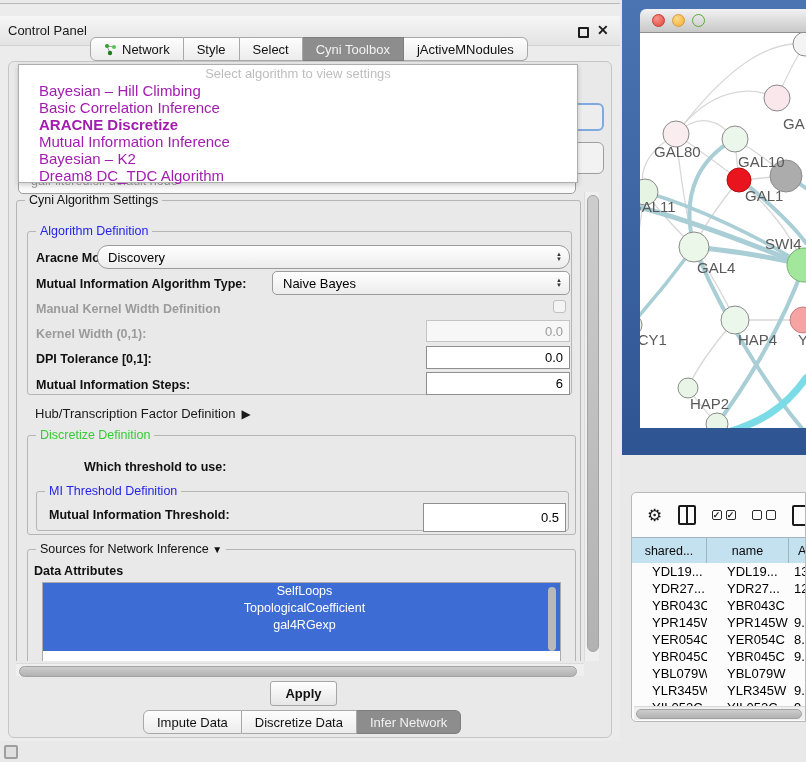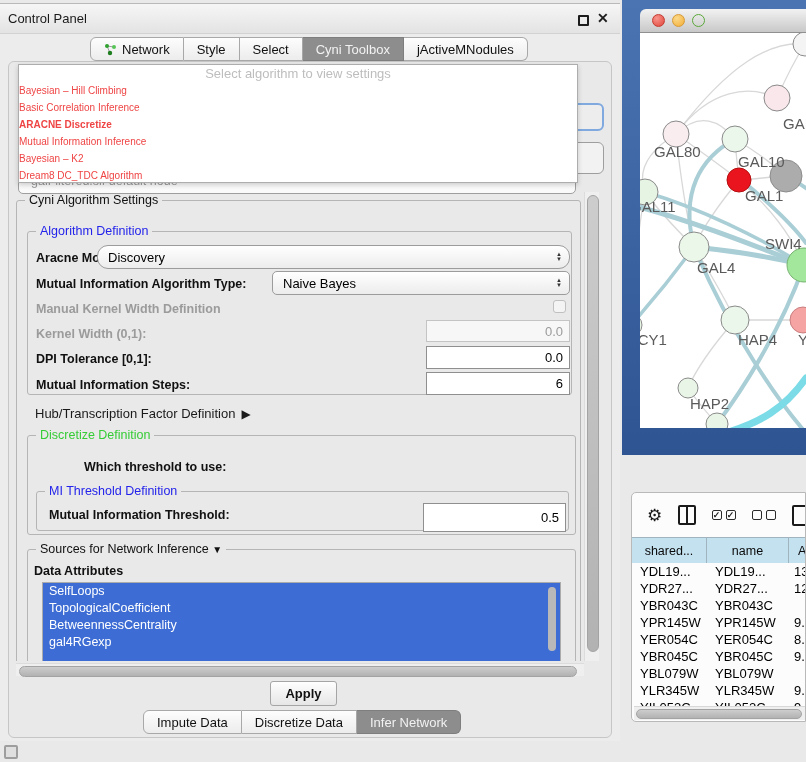--- a/index.html
+++ b/index.html
@@ -2,21 +2,21 @@
 <html><head>
 <meta charset="utf-8">
 <style>
   html,body{margin:0;padding:0;}
   .screen{position:relative;width:806px;height:762px;overflow:hidden;background:#E9E9E9;
           font-family:"Liberation Sans",sans-serif;color:#111;}
   .abs{position:absolute;box-sizing:border-box;}
 
   
   .cp-window{left:0;top:3px;width:620px;height:738px;background:#ECECEC;border-top:1px solid #B9B9B9;}
-  .cp-titlebar{left:0;top:0;width:620px;height:30px;background:linear-gradient(#F6F6F6,#E3E3E3);
+  .cp-titlebar{left:0;top:12px;width:620px;height:30px;background:linear-gradient(#F6F6F6,#E3E3E3);
                border-bottom:1px solid #D2D2D2;}
   .cp-title{left:8px;top:7px;font-size:13px;color:#1A1A1A;}
   .float-box{left:578px;top:11px;width:11px;height:11px;border:2px solid #1C1C1C;border-radius:1px;}
   .close-x{left:597px;top:6px;font-size:14px;font-weight:bold;color:#1C1C1C;}
 
   
   .tabrow{left:90px;top:33px;height:24px;display:flex;}
   .tab{display:flex;align-items:center;gap:5px;padding:0 13px;font-size:13px;
        background:linear-gradient(#FDFDFD,#ECECEC);border:1px solid #A8A8A8;border-left:none;
        height:24px;box-sizing:border-box;color:#111;}
@@ -31,25 +31,25 @@
   
   .frag-combo{left:572px;top:99px;width:32px;height:28px;border:2px solid #7FA9DF;border-radius:6px;background:#EDEDED;}
   .frag-field2{left:572px;top:138px;width:32px;height:32px;border:1px solid #9E9E9E;border-radius:6px;background:#F2F2F2;}
   .frag-field{left:18px;top:166px;width:558px;height:24px;border:1px solid #9E9E9E;border-radius:5px;background:#FAFAFA;
               font-size:12.5px;color:#9A9A9A;padding:3px 0 0 12px;overflow:hidden;}
 
   
   .dropdown{left:18px;top:60px;width:560px;height:119px;background:#FFFFFF;border:1px solid #ADADAD;
             box-shadow:0 2px 5px rgba(0,0,0,0.18);z-index:5;}
   .dd-placeholder{height:17px;line-height:17px;text-align:center;color:#BDBDBD;font-size:13px;}
-  .dd-item{height:17px;line-height:17px;padding-left:0;font-size:10px;color:#ef4444;}
+  .dd-item{height:17px;line-height:17px;padding-left:20px;font-size:15px;color:#a21caf;}
   .dd-item.bold{font-weight:bold;}
 
   
-  .viewport{left:14px;top:190px;width:570px;height:467px;overflow:hidden;}
+  .viewport{left:14px;top:190px;width:570px;height:467px;overflow:hidden;text-align:center;}
   .groupbox{position:absolute;border:1px solid #B5B5B5;border-radius:3px;box-sizing:border-box;}
   .gtitle{position:absolute;top:-8px;left:8px;background:#E9E9E9;padding:0 4px;font-size:12.5px;white-space:nowrap;}
   .blue{color:#2323EB;} .green{color:#35CC35;}
   .blbl{font-size:12.5px;font-weight:bold;color:#111;white-space:nowrap;}
   .glbl{font-size:12.5px;font-weight:bold;color:#9B9B9B;white-space:nowrap;}
   .combo{display:flex;align-items:center;justify-content:space-between;border:1px solid #9C9C9C;border-radius:5px;
          background:linear-gradient(#FFFFFF,#ECECEC);font-size:13px;padding:0 7px 0 10px;color:#000;}
   .arrows{display:flex;flex-direction:column;font-size:6px;line-height:5px;color:#333;}
   .field{border:1px solid #8F8F8F;background:#FFF;font-size:13px;display:flex;align-items:center;
          justify-content:flex-end;padding:0 6px;color:#000;}
@@ -86,21 +86,21 @@
   .cols-icon::after{content:"";position:absolute;left:6px;top:0;width:2px;height:16px;background:#1A1A1A;}
   .cbx{width:10px;height:10px;border:1.5px solid #2A2A2A;border-radius:2px;display:inline-flex;align-items:center;
        justify-content:center;font-size:9px;font-weight:bold;color:#1A1A1A;box-sizing:border-box;}
   .pair{display:flex;gap:4px;}
   .file-icon{width:13px;height:17px;border:2px solid #1A1A1A;border-radius:2px;}
   .thead{position:absolute;left:0;top:44px;width:175px;height:26px;display:flex;background:#C4E1F0;border-top:1px solid #9FB4BF;border-bottom:1px solid #9FB4BF;}
   .th{display:flex;align-items:center;justify-content:center;font-size:12.5px;color:#0A0A0A;
       border-right:1px solid #9FB4BF;box-sizing:border-box;overflow:hidden;}
   .tbody{position:absolute;left:0;top:70px;width:175px;height:143px;overflow:hidden;background:#FCFCFC;}
   .trow{display:flex;height:17px;}
-  .td{font-size:13px;color:#000;line-height:17px;padding-left:8px;box-sizing:border-box;overflow:hidden;white-space:nowrap;}
+  .td{font-size:13px;color:#000;line-height:17px;padding-left:20px;box-sizing:border-box;overflow:hidden;white-space:nowrap;}
   .tp-hscroll{position:absolute;left:2px;top:213px;width:171px;height:13px;background:#EFEFEF;border-top:1px solid #D8D8D8;}
 
   .mini-dock{left:4px;top:745px;width:14px;height:14px;border:2px solid #9E9E9E;background:#DFDFDF;border-radius:2px;}
 </style>
 </head>
 <body>
 
 <div class="screen">
 
   <div class="abs cp-window">
@@ -216,21 +216,20 @@
 
         <div class="groupbox" style="left:10px;top:348px;width:549px;height:170px;">
           <span class="gtitle">
             <span>Sources for Network Inference</span>
             <span style="font-size:10px;">▼</span>
           </span>
           <span class="abs blbl" style="left:6px;top:14px;">Data Attributes</span>
           <div class="attr-list" style="left:14px;top:32px;width:517px;height:90px;">
             <div class="attr-item">SelfLoops</div>
             <div class="attr-item">TopologicalCoefficient</div>
-            <div class="attr-item">BetweennessCentrality</div>
             <div class="attr-item">gal4RGexp</div>
             <div class="attr-item"></div>
             <div class="list-thumb" style="left:505px;top:4px;width:8px;height:64px;"></div>
           </div>
         </div>
       </div>
     </div>
 
     <div class="abs sb-v" style="left:584px;top:188px;width:15px;height:469px;">
       <div class="thumb" style="left:2px;top:3px;width:10px;height:455px;"></div>

